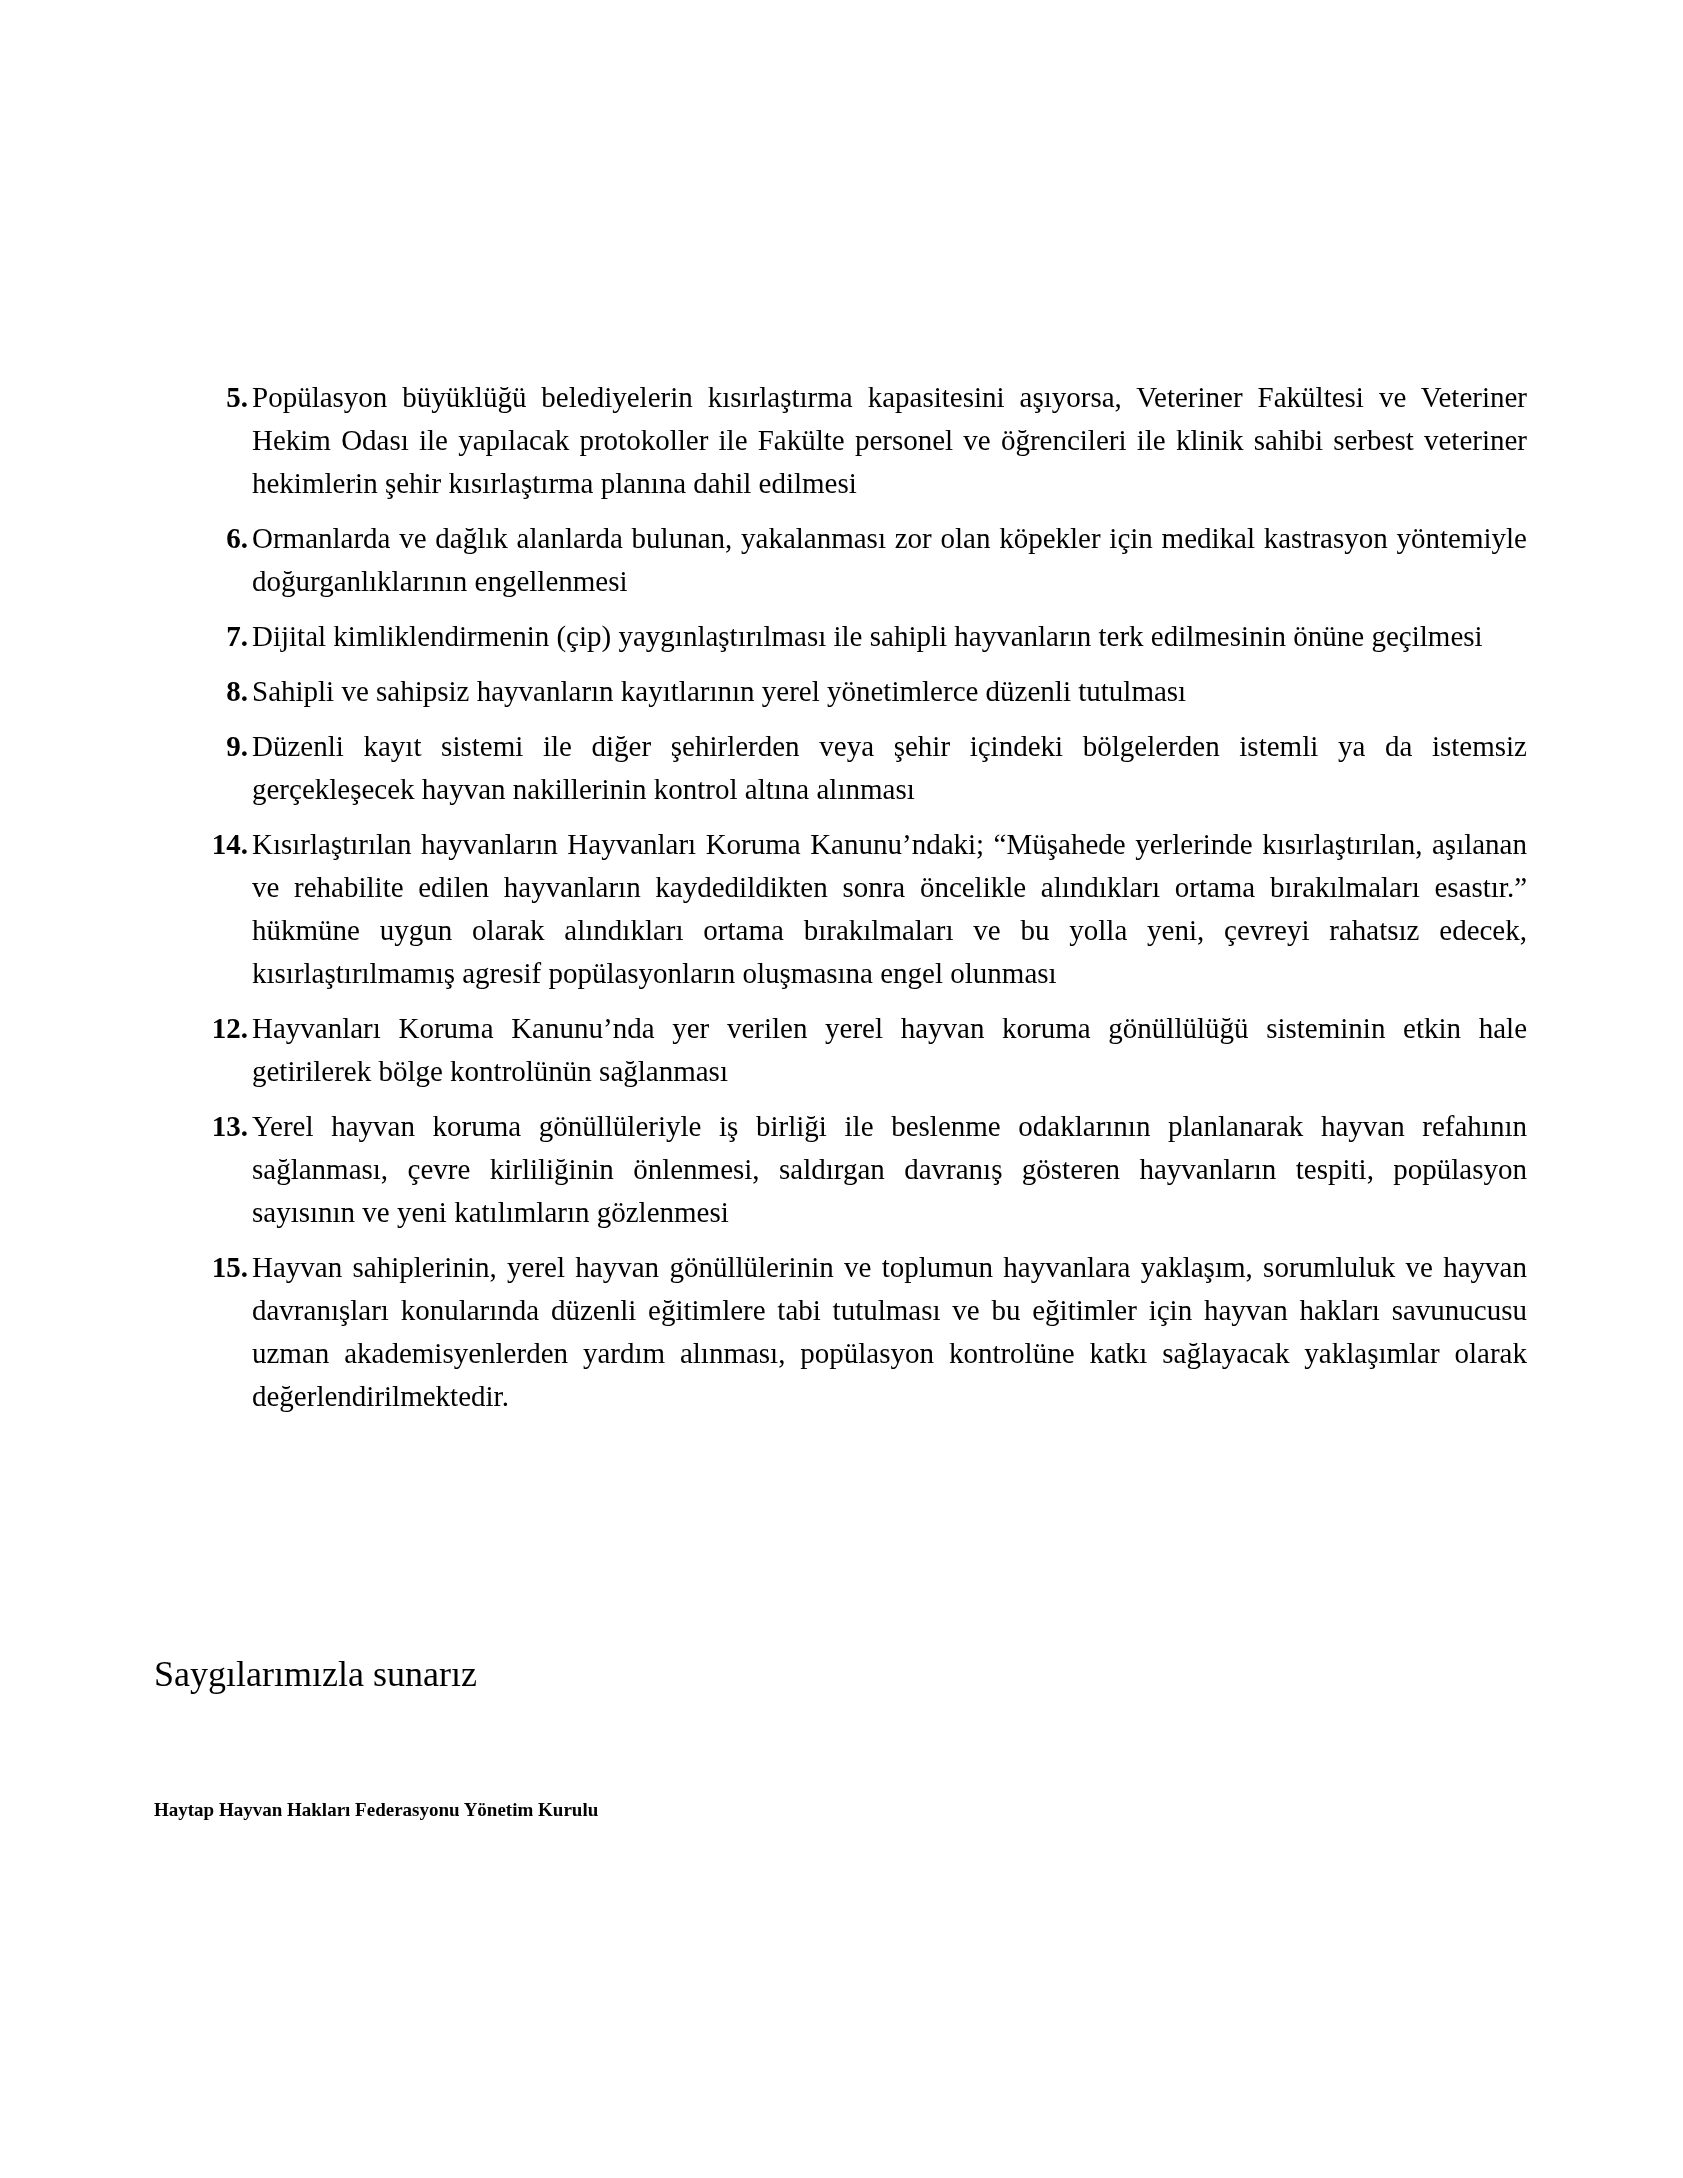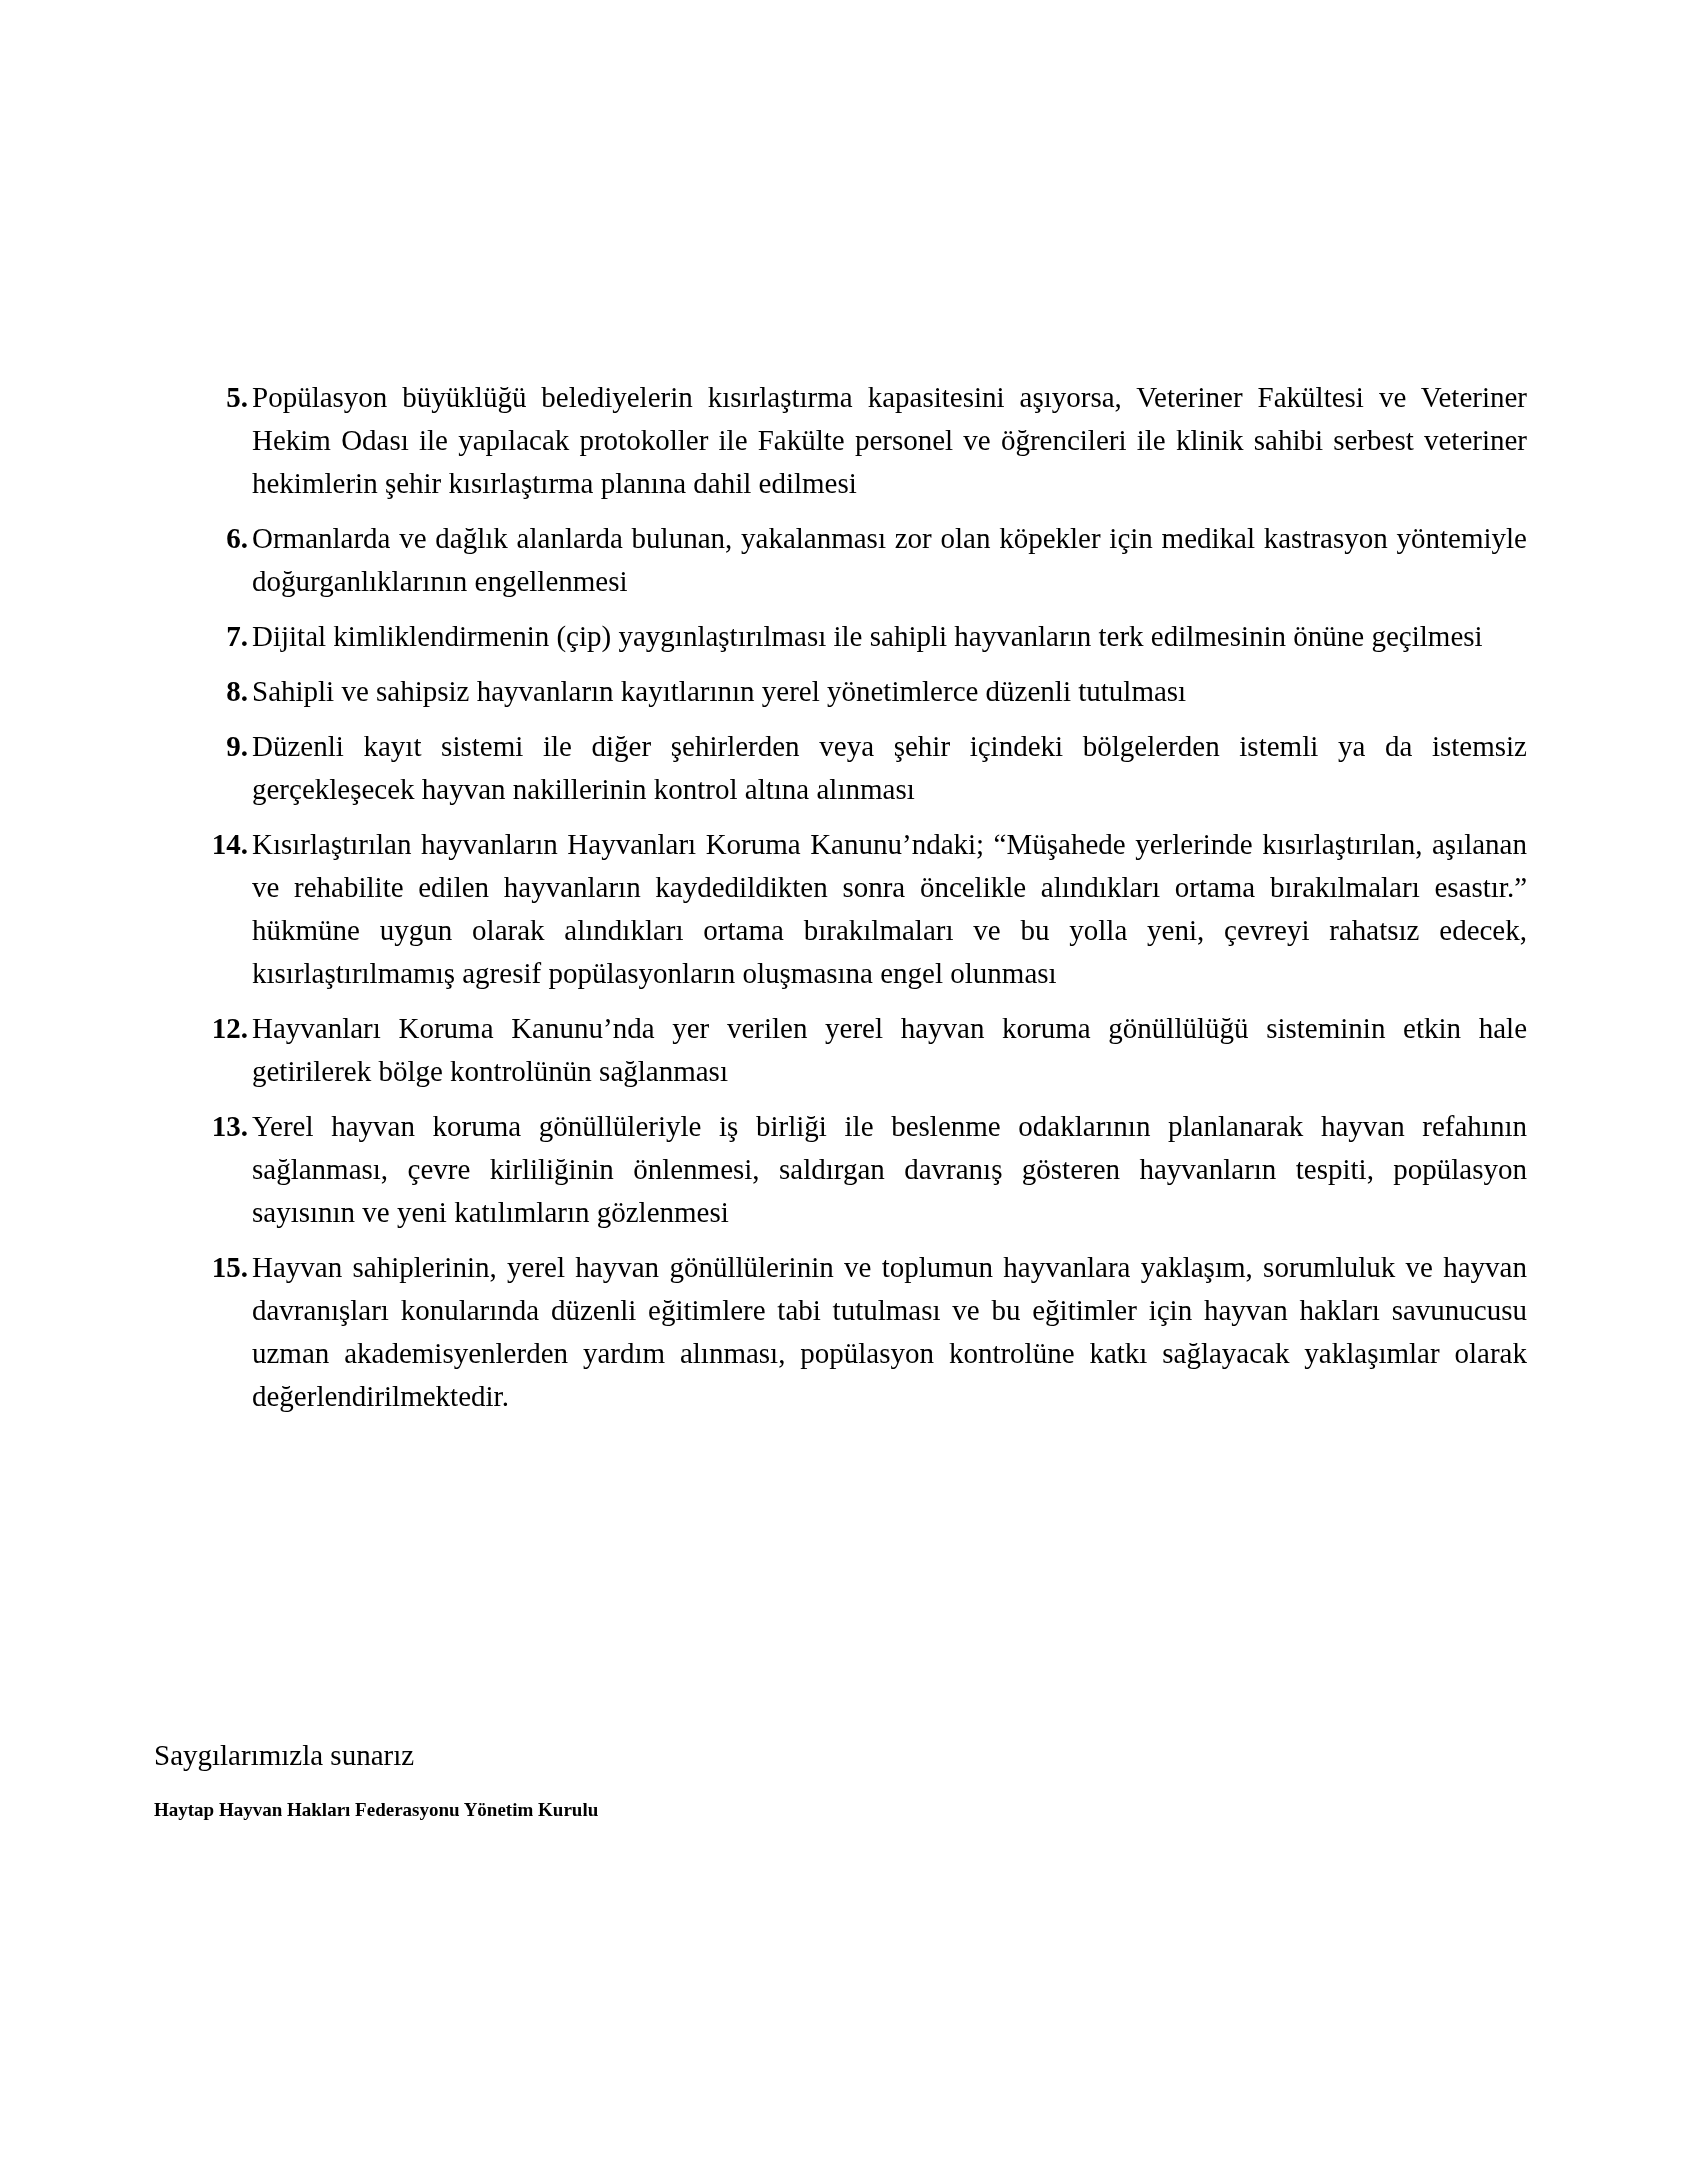--- a/index.html
+++ b/index.html
@@ -15,22 +15,22 @@
     font-size: 29px; line-height: 43px;
   }
   .item { position: relative; padding-left: 54px; text-align: justify; }
   .num {
     position: absolute; left: 0; top: 0; width: 50px; text-align: right;
     font-weight: bold;
   }
   .body-text { display: block; margin-top: 12px; }
   .it { }
   .closing {
-    position: absolute; left: 154px; top: 1733px;
-    font-size: 29px; line-height: 44px;
+    position: absolute; left: 154px; top: 1652px;
+    font-size: 36px; line-height: 44px;
   }
   .signature {
     position: absolute; left: 154px; top: 1788px;
     font-size: 19px; line-height: 44px; font-weight: bold;
   }
 </style>
 </head>
 <body>
 
 <div class="page">

